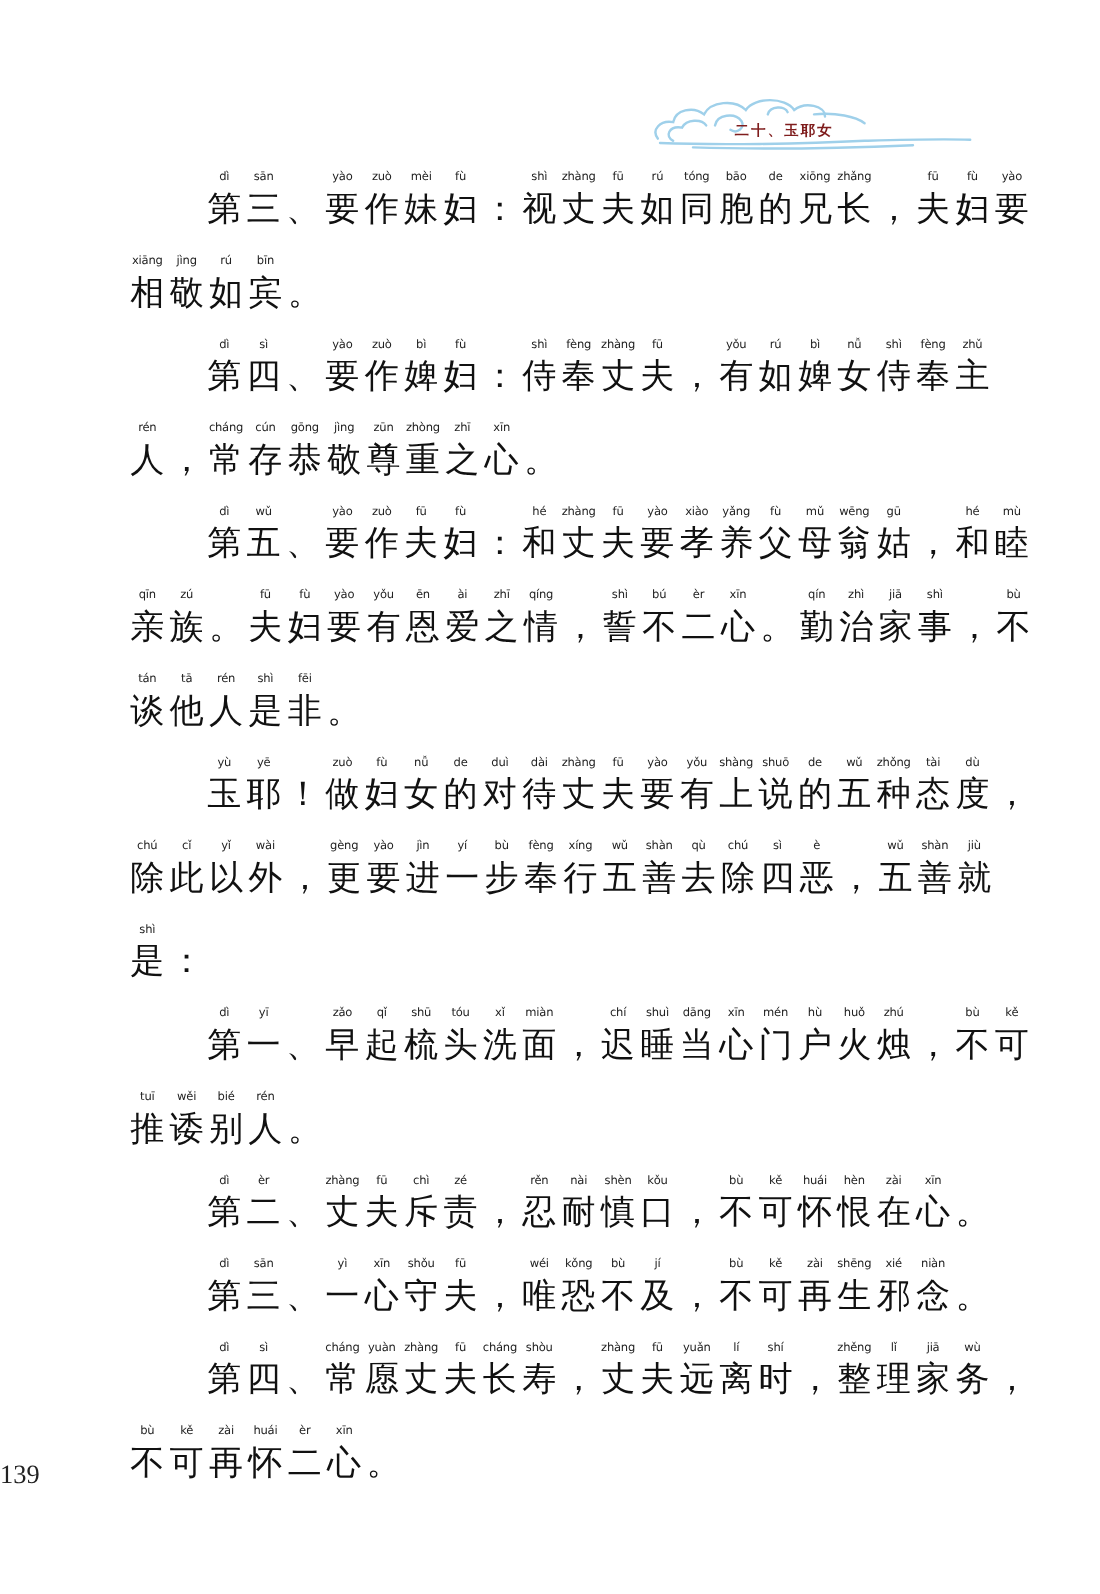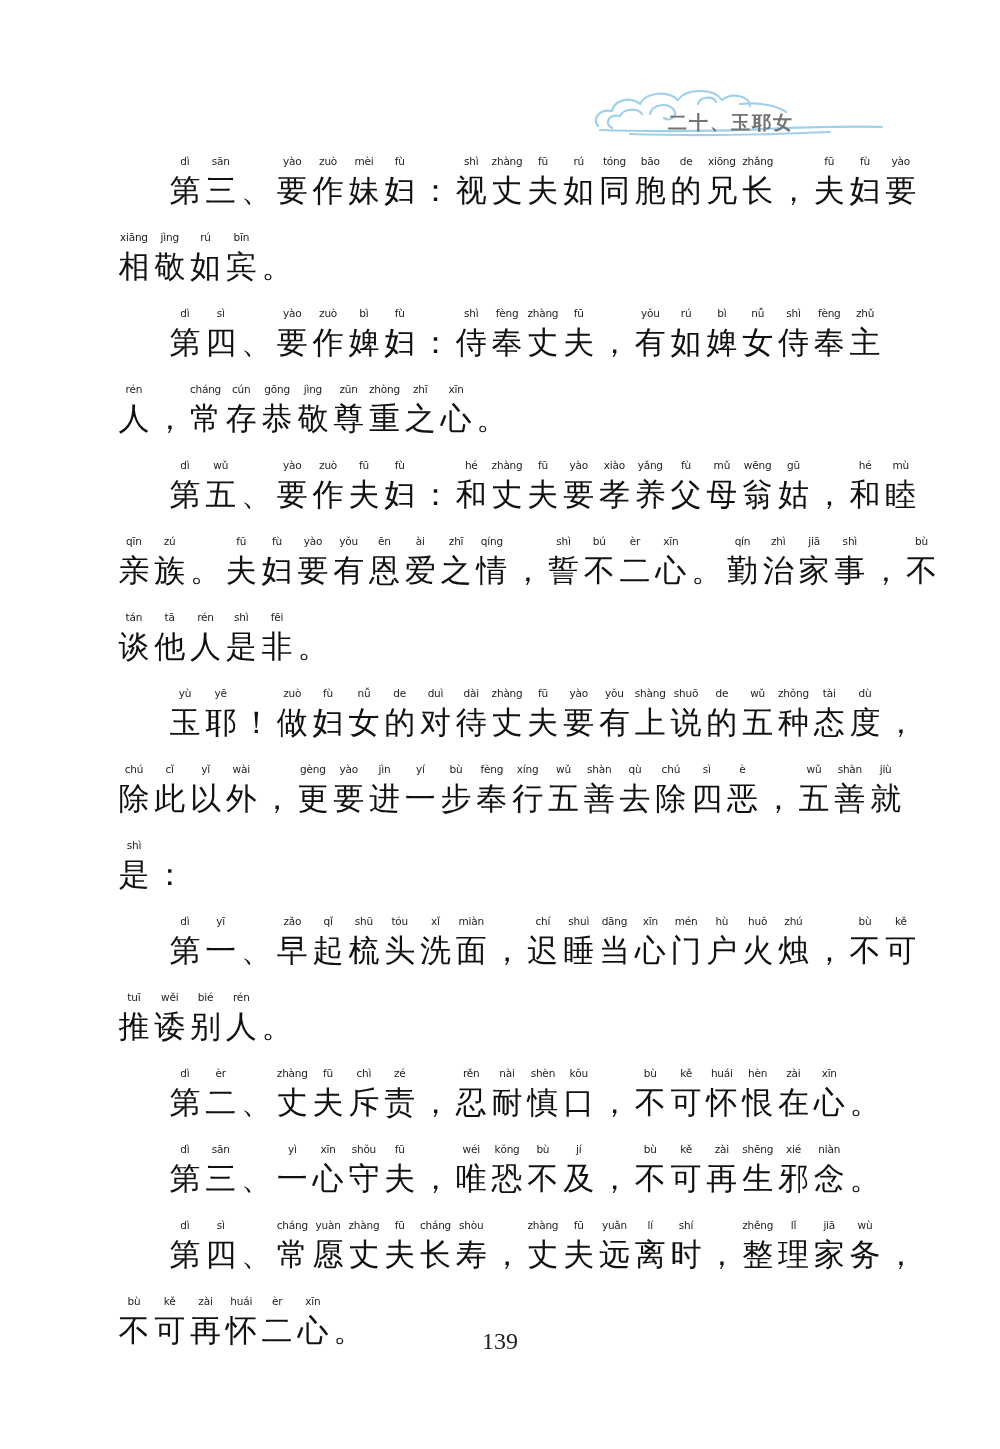--- a/index.html
+++ b/index.html
@@ -1,29 +1,29 @@
 <!DOCTYPE html>
 <html><head>
 <meta charset="utf-8">
 <style>
   html, body { margin: 0; padding: 0; background: #ffffff; }
   body { width: 1000px; height: 1449px; position: relative; overflow: hidden;
          font-family: "DejaVu Serif", "Liberation Serif", serif; color: #1a1a1a; }
   .header { position: absolute; left: 590px; top: 82px; width: 300px; height: 62px; }
   .header svg { position: absolute; left: 0; top: 0; }
-  .header-title { position: absolute; left: 78px; top: 28px; font-size: 19px; font-weight: bold;
-                  color: #737373; letter-spacing: 2px; font-family: Liberation Mono, monospace; }
+  .header-title { position: absolute; left: 78px; top: 28px; font-size: 13px; font-weight: bold;
+                  color: #7f1d1d; letter-spacing: 2px; font-family: Liberation Mono, monospace; }
   .body-text { position: absolute; left: 106px; top: 152px; width: 800px; }
   .line { position: absolute; left: 10px; height: 60px; white-space: nowrap; }
-  .line.indent { left: 61px; }
+  .line.indent { left: 80px; }
   .tok { display: inline-block; width: 35.8px; text-align: center; vertical-align: top; position: relative; }
   .py { display: block; height: 18px; font-family: "DejaVu Sans", sans-serif; font-size: 10.5px;
         color: #222; line-height: 18px; white-space: nowrap; letter-spacing: -0.2px; }
   .hz { display: block; font-size: 31px; line-height: 40px; color: #111; }
-  .page-number { position: absolute; left: 0; width: 1000px; top: 1328px; text-align: center;
+  .page-number { position: absolute; left: 0; width: 1000px; top: 1328px; text-align: left;
                  font-family: "Liberation Serif", serif; font-size: 24px; color: #222; }
 </style>
 </head>
 <body>
 
 <div class="header">
   <svg width="300" height="62" viewBox="0 0 300 62">
     <g fill="none" stroke="#9fd0ea" stroke-width="2.2" stroke-linecap="round">
       <path d="M8,44 C2,36 10,27 22,29 C24,18 40,14 50,22 C56,10 78,8 88,18 C96,6 124,6 132,18 C142,10 160,14 160,24"></path>
       <path d="M22,46 C14,42 18,32 30,34 C34,26 48,26 52,32"></path>

